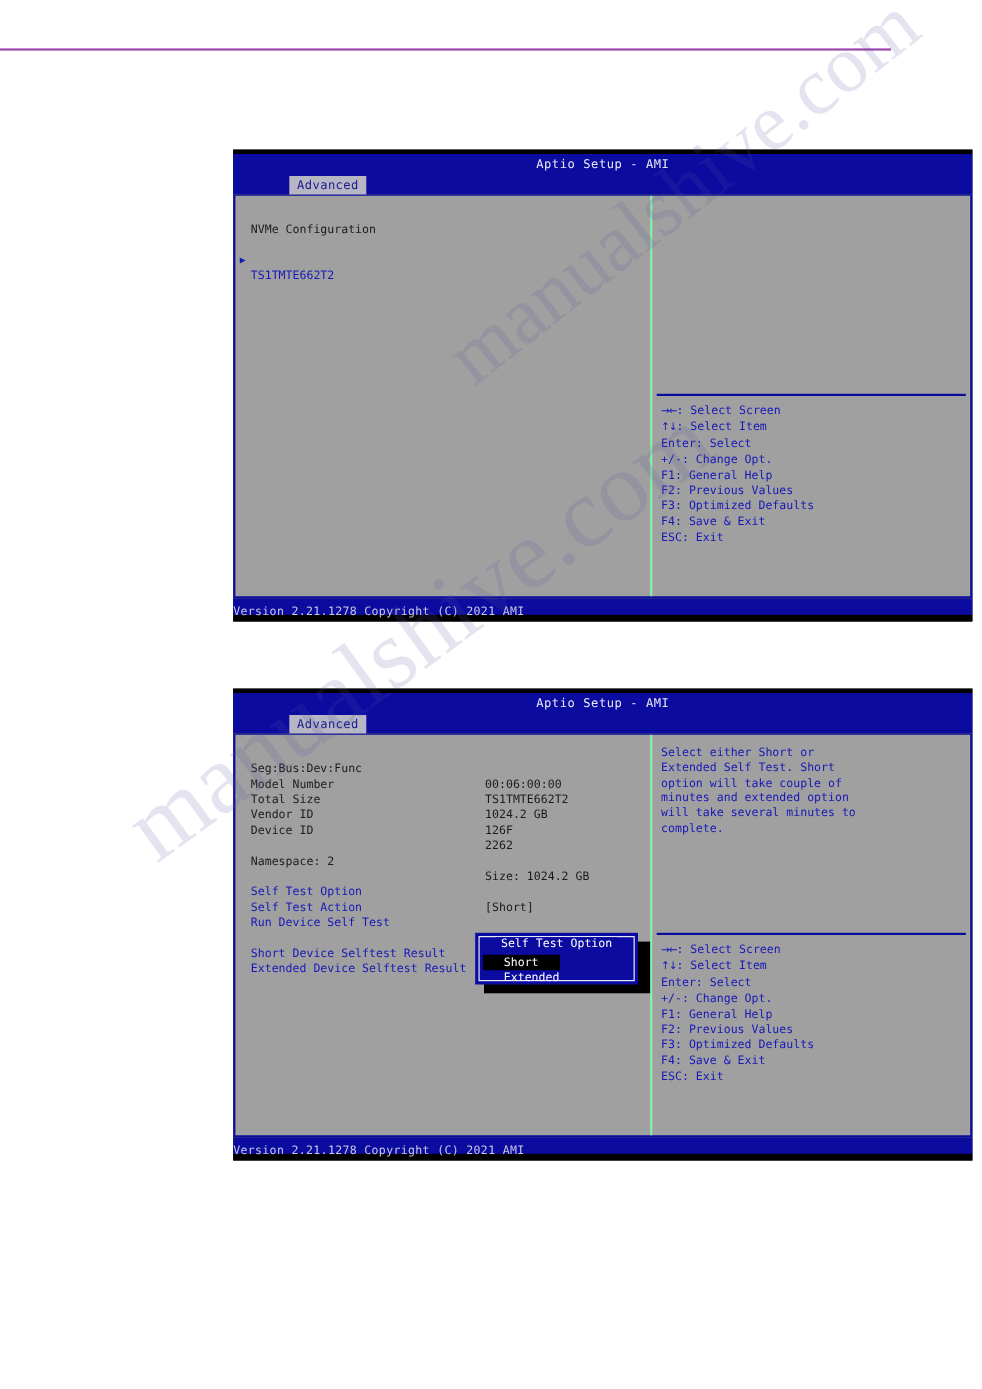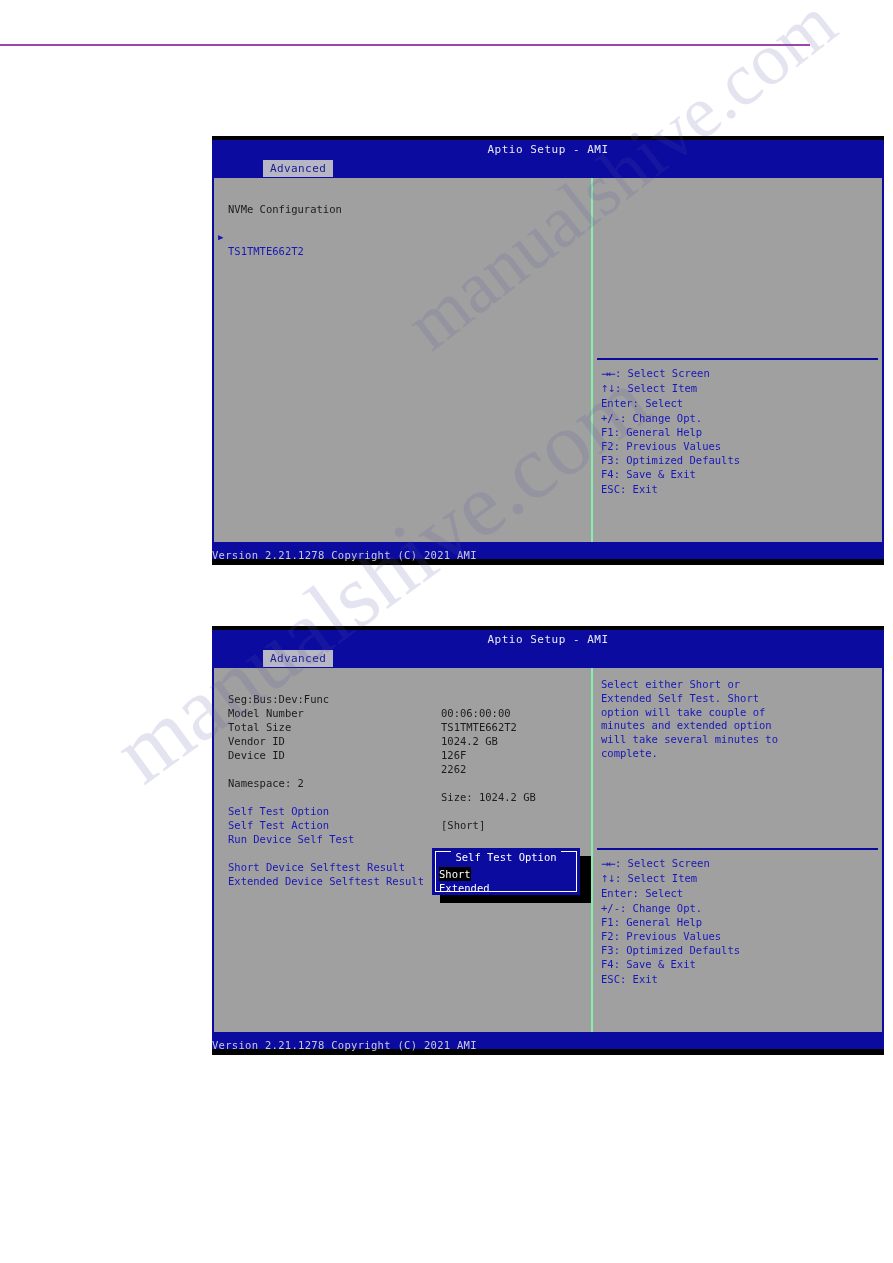--- a/index.html
+++ b/index.html
@@ -258,21 +258,21 @@
     left: 3px;
     top: 11px;
     right: 3px;
   }
   .popup-opt {
     font-size: 10.5px;
     line-height: 14px;
     color: #ffffff;
     white-space: pre;
     display: inline-block;
-    padding: 0 0;
+    padding: 0 19px;
   }
   .popup-opt.sel {
     background: #000000;
     color: #ffffff;
   }
   .popup-opt-row { height: 14px; }
 </style>
 </head>
 <body>
 

